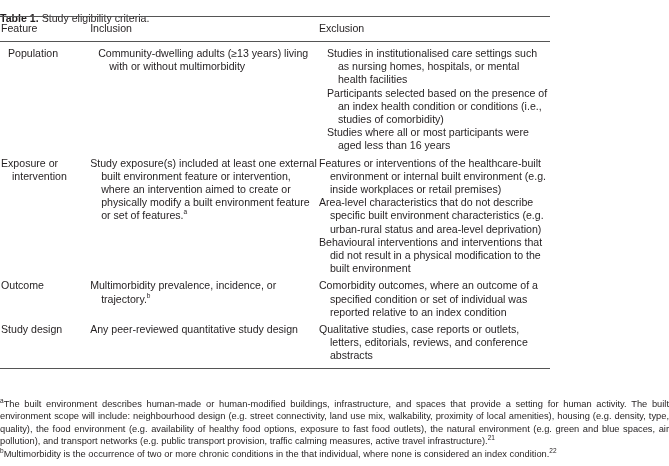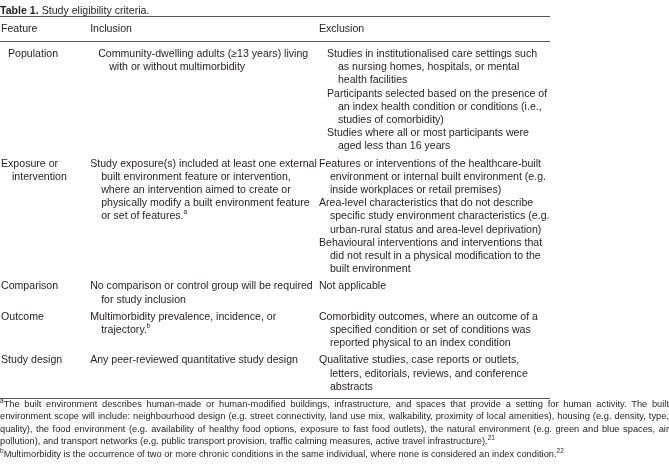--- a/index.html
+++ b/index.html
@@ -11,21 +11,21 @@
       width: 669px;
       height: 466px;
       overflow: hidden;
       font-family: "Liberation Sans", sans-serif;
       color: #231f20;
       position: relative;
     }
     .caption {
       position: absolute;
       left: 0;
-      top: 4px;
+      top: 12px;
       font-size: 10.6px;
       line-height: 13px;
       white-space: nowrap;
     }
     .caption .label { font-weight: bold; }
     .table-wrap {
       position: absolute;
       left: 0;
       top: 16px;
       width: 669px;
@@ -114,60 +114,49 @@
 
       <tr class="row">
         <td class="col-feature">
           <div class="cell-text">Exposure or intervention</div>
         </td>
         <td class="col-inclusion">
           <div class="cell-text"><span>Study exposure(s) included at least one external built environment feature or intervention, where an intervention aimed to create or physically modify a built environment feature or set of features.</span><sup>a</sup></div>
         </td>
         <td class="col-exclusion">
           <div class="excl-item">Features or interventions of the healthcare-built environment or internal built environment (e.g. inside workplaces or retail premises)</div>
-          <div class="excl-item">Area-level characteristics that do not describe specific study environment characteristics (e.g. urban-rural status and area-level deprivation)</div>
+          <div class="excl-item">Area-level characteristics that do not describe specific built environment characteristics (e.g. urban-rural status and area-level deprivation)</div>
           <div class="excl-item">Behavioural interventions and interventions that did not result in a physical modification to the built environment</div>
         </td>
       </tr>
 
-      <tr class="row">
-        <td class="col-feature">
-          <div class="cell-text">Comparison</div>
-        </td>
-        <td class="col-inclusion">
-          <div class="cell-text"><span>No comparison or control group will be required for study inclusion</span></div>
-        </td>
-        <td class="col-exclusion">
-          <div class="excl-item">Not applicable</div>
-        </td>
-      </tr>
 
       <tr class="row">
         <td class="col-feature">
           <div class="cell-text">Outcome</div>
         </td>
         <td class="col-inclusion">
           <div class="cell-text"><span>Multimorbidity prevalence, incidence, or trajectory.</span><sup>b</sup></div>
         </td>
         <td class="col-exclusion">
-          <div class="excl-item">Comorbidity outcomes, where an outcome of a specified condition or set of conditions was reported physical to an index condition</div>
+          <div class="excl-item">Comorbidity outcomes, where an outcome of a specified condition or set of individual was reported relative to an index condition</div>
         </td>
       </tr>
 
       <tr class="row last">
         <td class="col-feature">
           <div class="cell-text">Study design</div>
         </td>
         <td class="col-inclusion">
           <div class="cell-text"><span>Any peer-reviewed quantitative study design</span></div>
         </td>
         <td class="col-exclusion">
           <div class="excl-item">Qualitative studies, case reports or outlets, letters, editorials, reviews, and conference abstracts</div>
         </td>
       </tr>
     </tbody>
   </table>
 </div>
 
 <div class="footnotes fn">
   <p><sup>a</sup><span>The built environment describes human-made or human-modified buildings, infrastructure, and spaces that provide a setting for human activity. The built environment scope will include: neighbourhood design (e.g. street connectivity, land use mix, walkability, proximity of local amenities), housing (e.g. density, type, quality), the food environment (e.g. availability of healthy food options, exposure to fast food outlets), the natural environment (e.g. green and blue spaces, air pollution), and transport networks (e.g. public transport provision, traffic calming measures, active travel infrastructure).</span><sup>21</sup></p>
-  <p><sup>b</sup><span>Multimorbidity is the occurrence of two or more chronic conditions in the same individual, where none is considered an index condition.</span><sup>22</sup></p>
+  <p><sup>b</sup><span>Multimorbidity is the occurrence of two or more chronic conditions in the that individual, where none is considered an index condition.</span><sup>22</sup></p>
 </div>
 
 </body></html>

